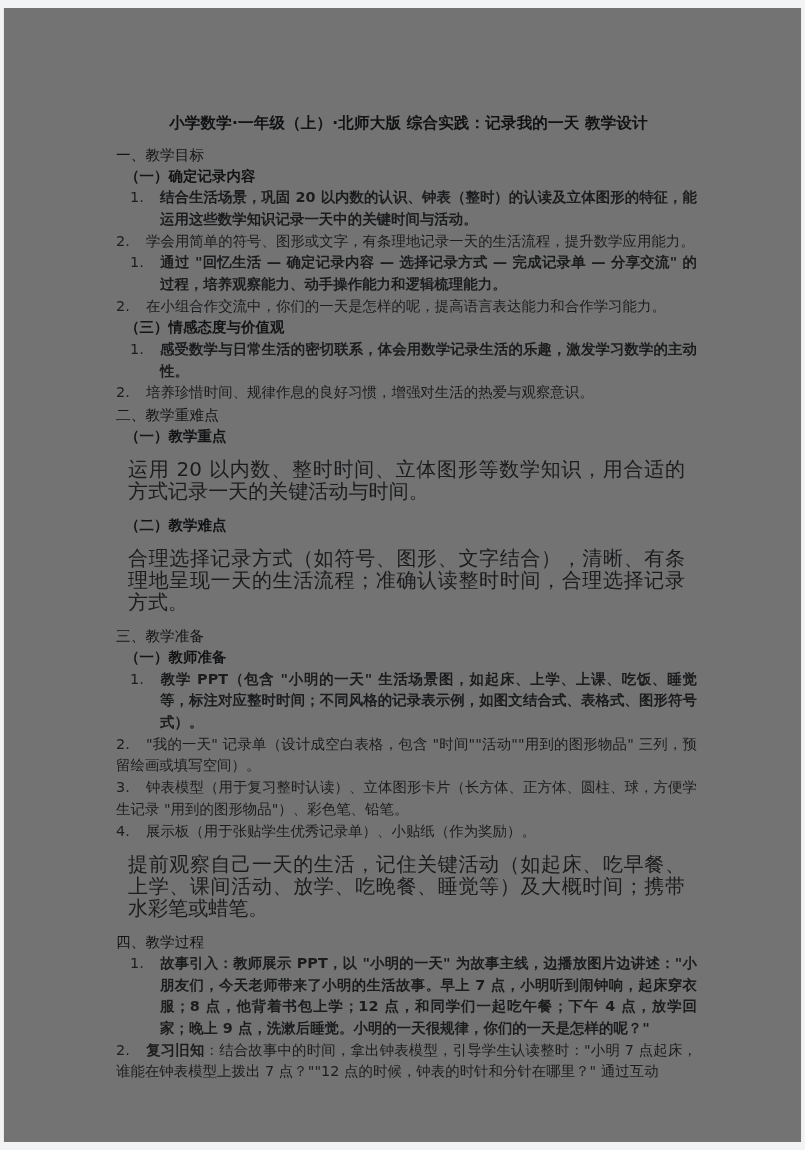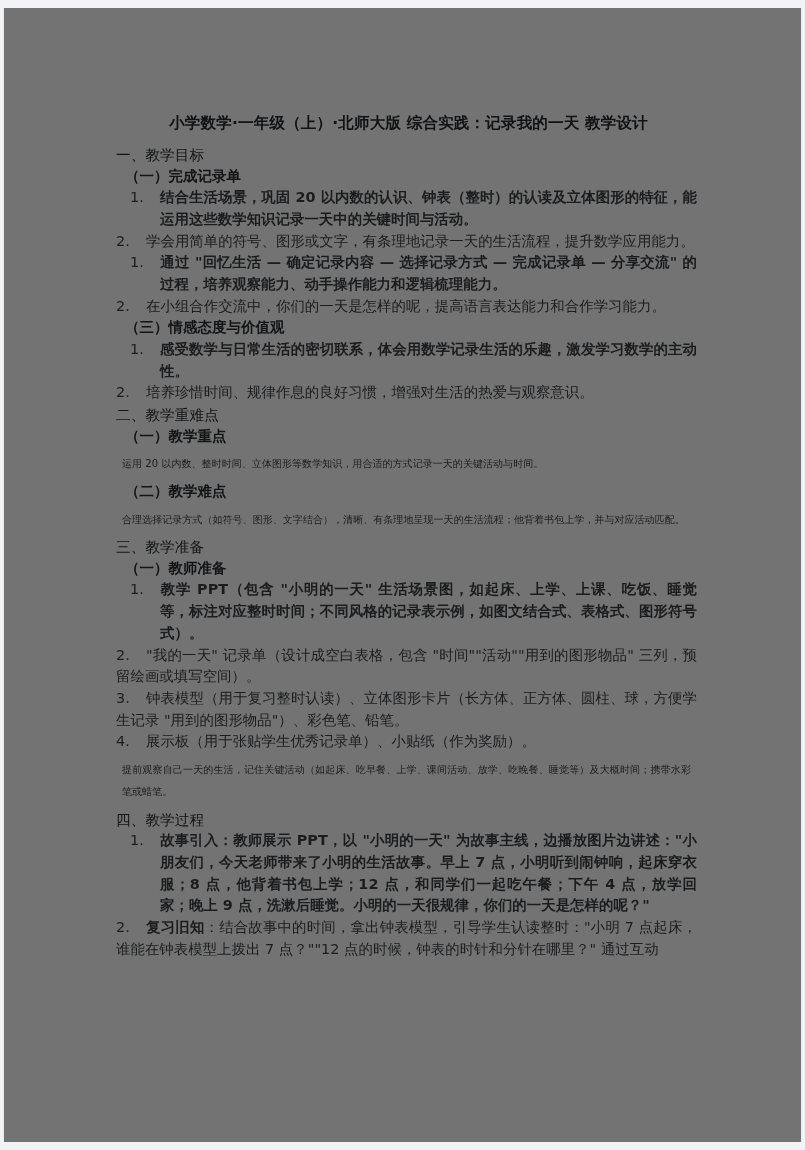--- a/index.html
+++ b/index.html
@@ -56,24 +56,24 @@
   .h2 {
     font-size: 14.4px;
     font-weight: bold;
     color: #131416;
     line-height: 21.6px;
     margin: 0;
     padding-left: 11px;
     letter-spacing: 0.1px;
   }
   .para {
-    font-size: 10px;
+    font-size: 20px;
     color: #1b1c1e;
     line-height: 21.7px;
-    margin: 6px;
+    margin: 12px;
     padding-left: 2px;
     text-align: justify;
     text-justify: inter-ideograph;
     letter-spacing: 0.05px;
   }
   
   .li1 {
     font-size: 14.4px;
     color: #1b1c1e;
     line-height: 21.7px;
@@ -113,36 +113,36 @@
 </head>
 <body>
 
 <div class="page">
   <div class="content">
 
     <h1 class="doc-title">小学数学·一年级（上）·北师大版 综合实践：记录我的一天 教学设计</h1>
 
     <div>
       <p class="h1">一、教学目标</p>
-      <p class="h2">（一）完成记录单</p>
+      <p class="h2">（一）确定记录内容</p>
       <p class="li2"><span class="num">1.</span><span class="body">结合生活场景，巩固 20 以内数的认识、钟表（整时）的认读及立体图形的特征，能运用这些数学知识记录一天中的关键时间与活动。</span></p>
       <p class="li1"><span class="num">2.</span><span class="body">学会用简单的符号、图形或文字，有条理地记录一天的生活流程，提升数学应用能力。</span></p>
       <p class="li2"><span class="num">1.</span><span class="body">通过 "回忆生活 — 确定记录内容 — 选择记录方式 — 完成记录单 — 分享交流" 的过程，培养观察能力、动手操作能力和逻辑梳理能力。</span></p>
       <p class="li1"><span class="num">2.</span><span class="body">在小组合作交流中，你们的一天是怎样的呢，提高语言表达能力和合作学习能力。</span></p>
       <p class="h2">（三）情感态度与价值观</p>
       <p class="li2"><span class="num">1.</span><span class="body">感受数学与日常生活的密切联系，体会用数学记录生活的乐趣，激发学习数学的主动性。</span></p>
       <p class="li1"><span class="num">2.</span><span class="body">培养珍惜时间、规律作息的良好习惯，增强对生活的热爱与观察意识。</span></p>
     </div>
 
     <div>
       <p class="h1">二、教学重难点</p>
       <p class="h2">（一）教学重点</p>
       <p class="para">运用 20 以内数、整时时间、立体图形等数学知识，用合适的方式记录一天的关键活动与时间。</p>
       <p class="h2">（二）教学难点</p>
-      <p class="para">合理选择记录方式（如符号、图形、文字结合），清晰、有条理地呈现一天的生活流程；他背着书包上学，并与对应活动匹配。</p>
+      <p class="para">合理选择记录方式（如符号、图形、文字结合），清晰、有条理地呈现一天的生活流程；准确认读整时时间，合理选择记录方式。</p>
     </div>
 
     <div>
       <p class="h1">三、教学准备</p>
       <p class="h2">（一）教师准备</p>
       <p class="li2"><span class="num">1.</span><span class="body">教学 PPT（包含 "小明的一天" 生活场景图，如起床、上学、上课、吃饭、睡觉等，标注对应整时时间；不同风格的记录表示例，如图文结合式、表格式、图形符号式）。</span></p>
       <p class="li1"><span class="num">2.</span><span class="body">"我的一天" 记录单（设计成空白表格，包含 "时间""活动""用到的图形物品" 三列，预留绘画或填写空间）。</span></p>
       <p class="li1"><span class="num">3.</span><span class="body">钟表模型（用于复习整时认读）、立体图形卡片（长方体、正方体、圆柱、球，方便学生记录 "用到的图形物品"）、彩色笔、铅笔。</span></p>
       <p class="li1"><span class="num">4.</span><span class="body">展示板（用于张贴学生优秀记录单）、小贴纸（作为奖励）。</span></p>
       <p class="para">提前观察自己一天的生活，记住关键活动（如起床、吃早餐、上学、课间活动、放学、吃晚餐、睡觉等）及大概时间；携带水彩笔或蜡笔。</p>

